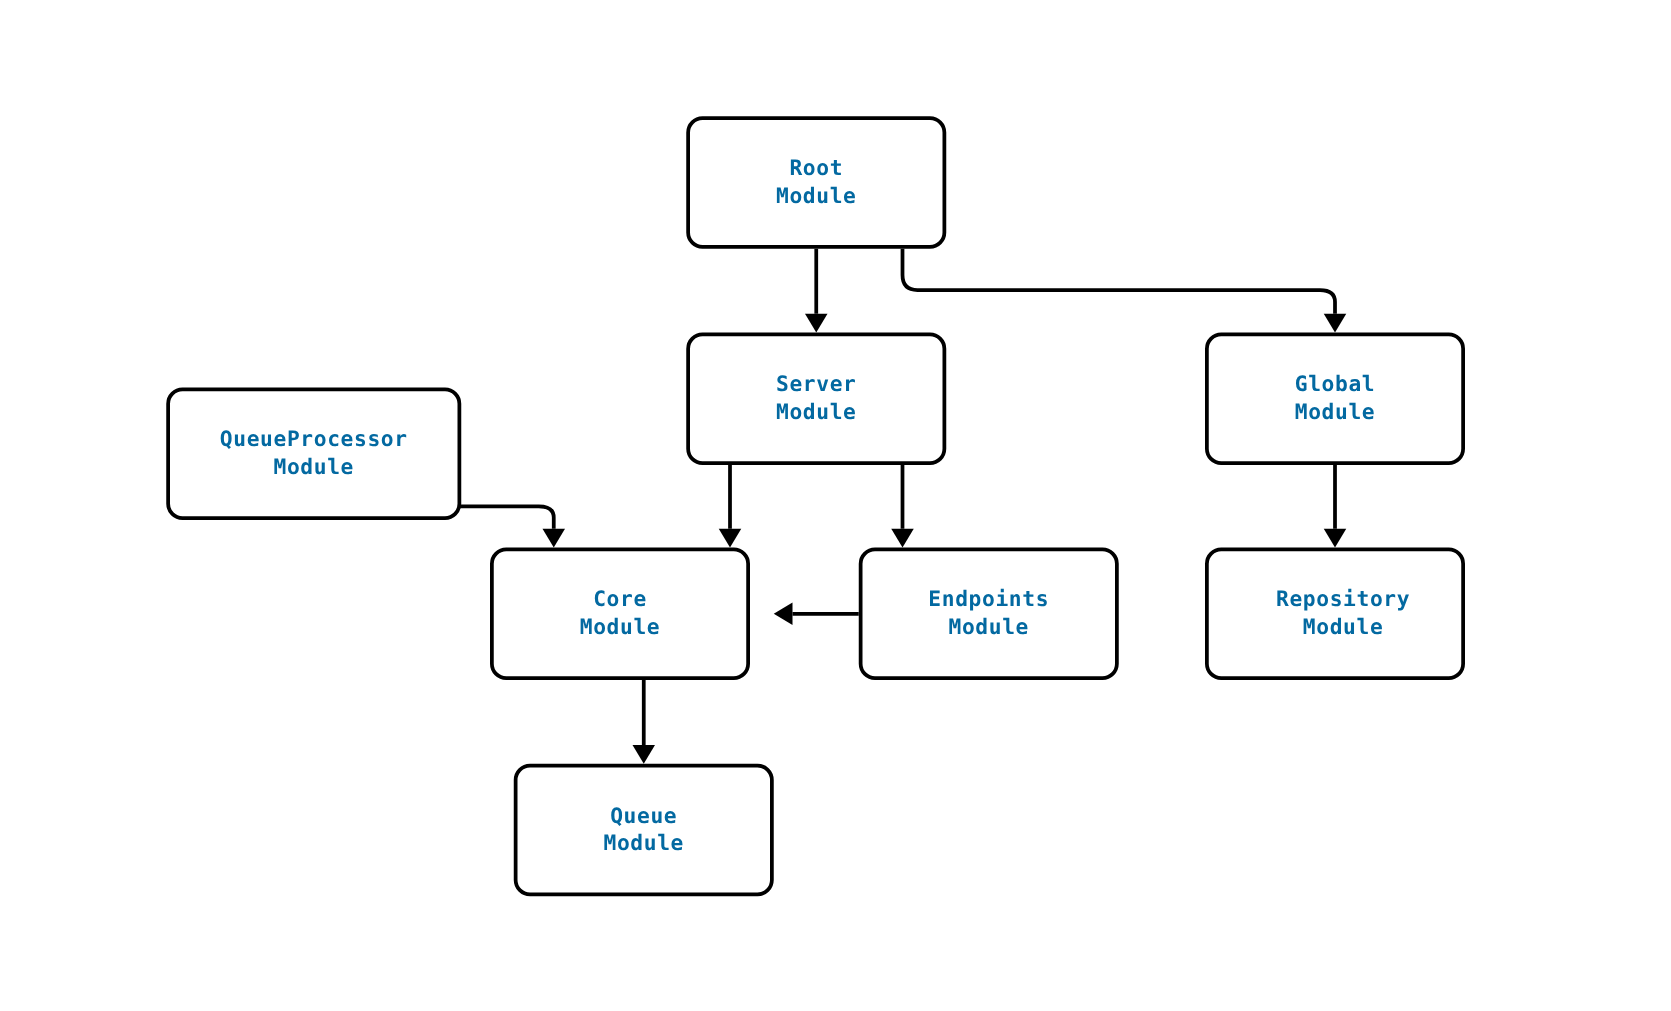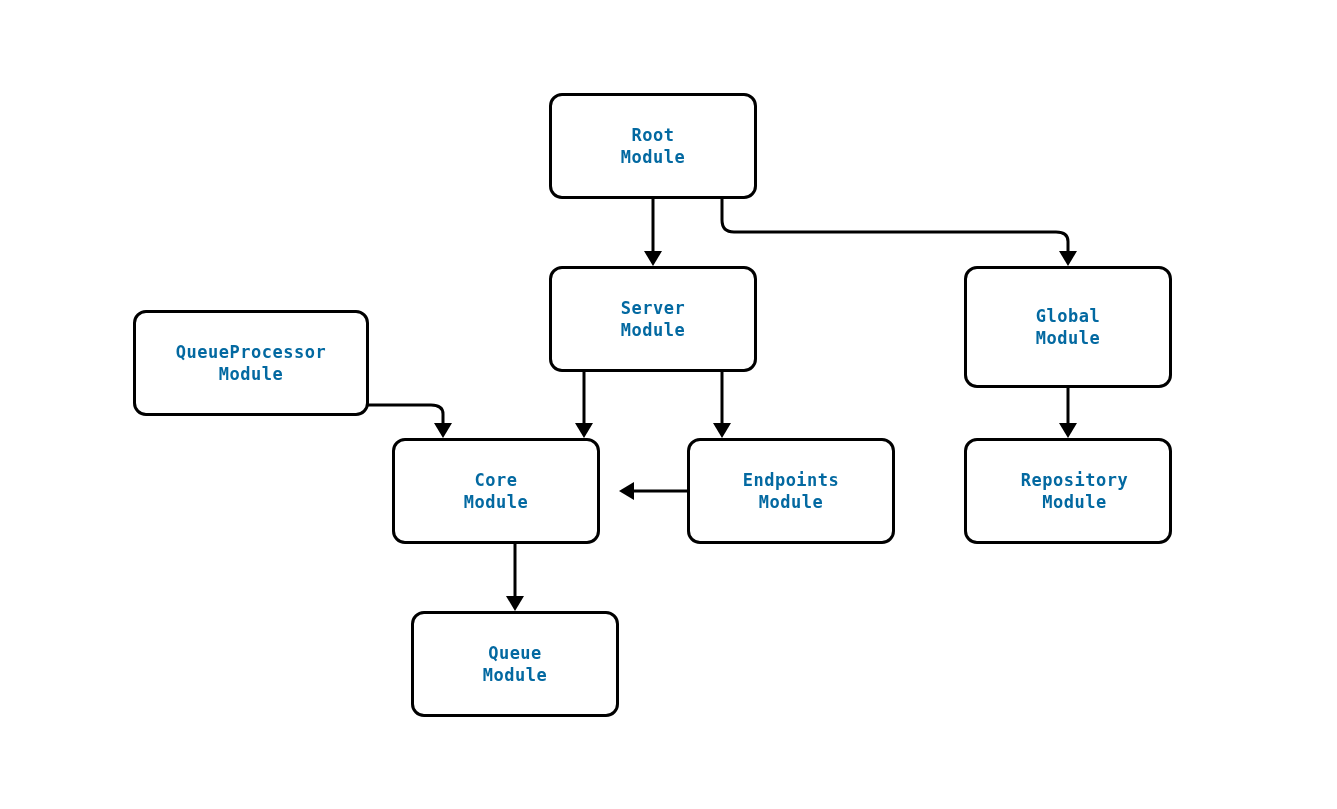--- a/index.html
+++ b/index.html
@@ -73,21 +73,21 @@
         <span>Module</span>
       </div>
       <div class="node" style="left: 133px; top: 266px; width: 236px; height: 106px; background: rgb(255, 255, 255); border-color: rgb(0, 0, 0); border-width: 3px; margin-top: 44px;">
         <span>QueueProcessor</span>
         <span>Module</span>
       </div>
       <div class="node" style="left: 549px; top: 266px; width: 208px; height: 106px; background: rgb(255, 255, 255); border-color: rgb(0, 0, 0); border-width: 3px;">
         <span>Server</span>
         <span>Module</span>
       </div>
-      <div class="node" style="left: 964px; top: 266px; width: 208px; height: 122px; background: rgb(255, 255, 255); border-color: rgb(0, 0, 0); border-width: 3px;">
+      <div class="node" style="left: 964px; top: 266px; width: 208px; height: 106px; background: rgb(255, 255, 255); border-color: rgb(0, 0, 0); border-width: 3px;">
         <span>Global</span>
         <span>Module</span>
       </div>
       <div class="node" style="left: 392px; top: 438px; width: 208px; height: 106px; background: rgb(255, 255, 255); border-color: rgb(0, 0, 0); border-width: 3px;">
         <span>Core</span>
         <span>Module</span>
       </div>
       <div class="node" style="left: 687px; top: 438px; width: 208px; height: 106px; background: rgb(255, 255, 255); border-color: rgb(0, 0, 0); border-width: 3px; text-align: right;">
         <span>Endpoints</span>
         <span>Module</span>

